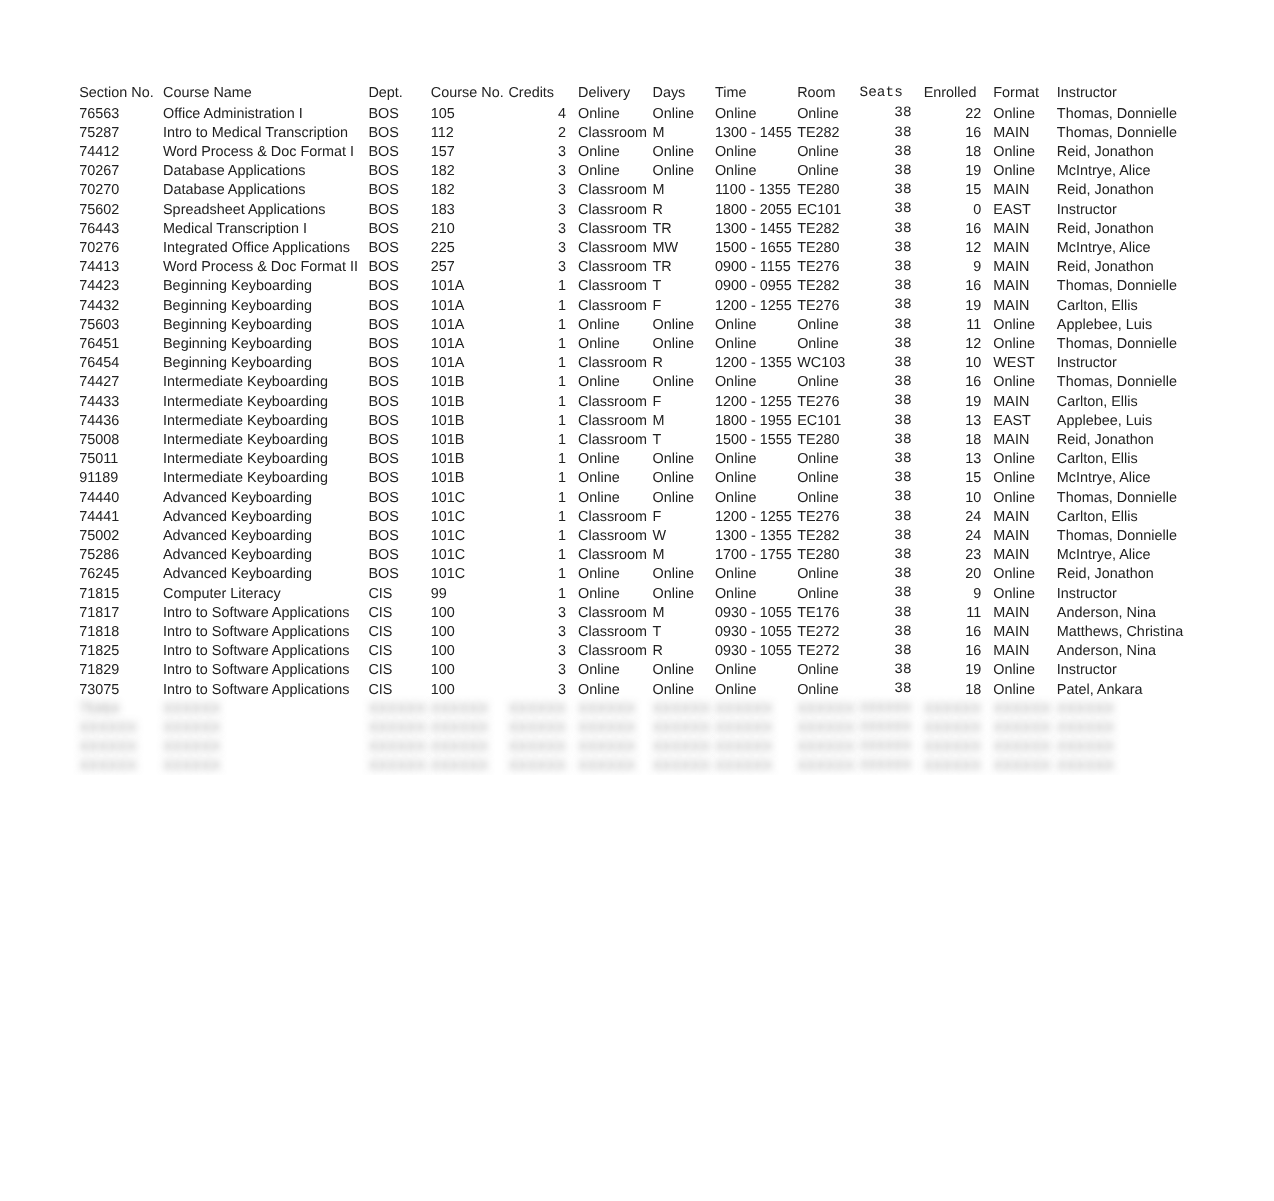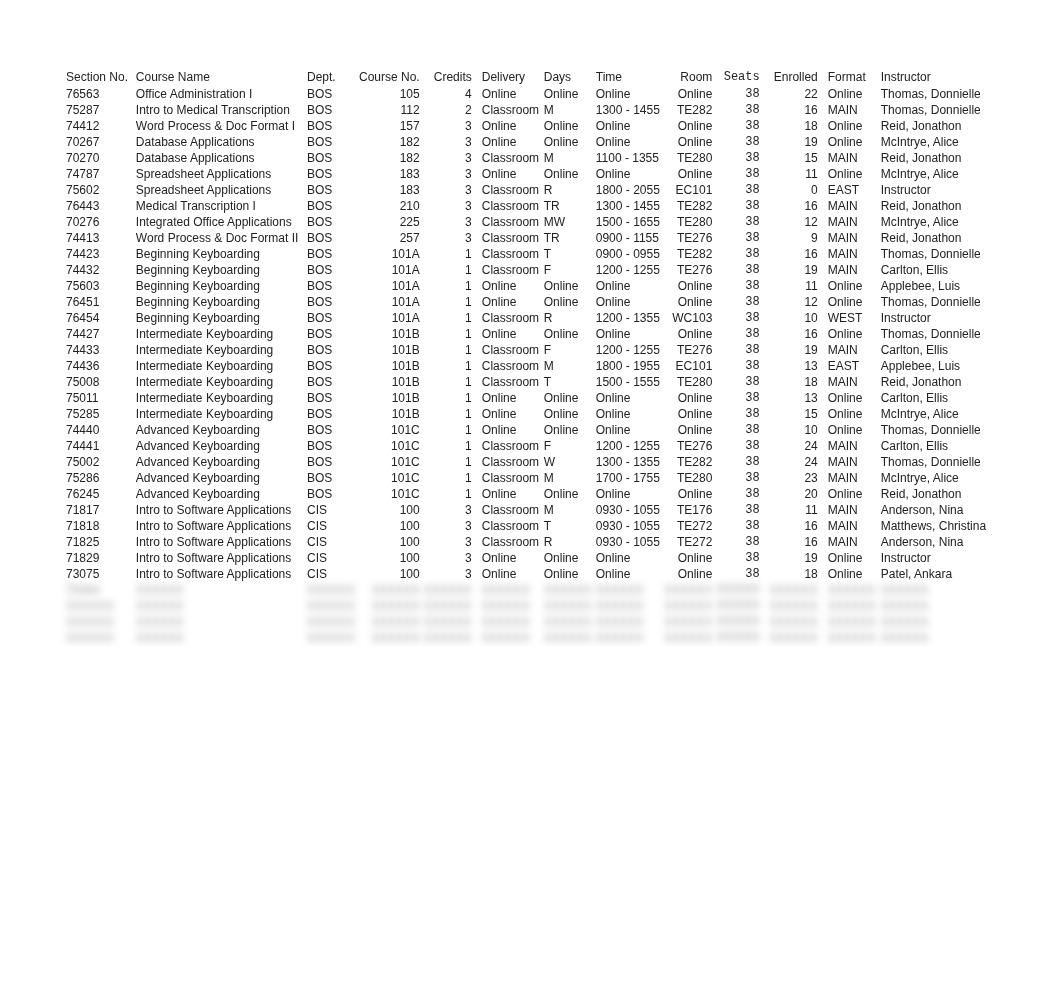--- a/index.html
+++ b/index.html
@@ -1,31 +1,31 @@
 <!DOCTYPE html>
 <html><head>
 <meta charset="utf-8">
 <style>
   html,body{margin:0;padding:0;background:#fff;font-family:Arial,Helvetica,sans-serif;font-size:12px;color:#222;}
   .page{width:1062px;margin:0 auto;padding:70px 0 0 66px;box-sizing:border-box;}
   table{border-collapse:collapse;width:930px;}
   th{text-align:left;font-weight:400;color:#222;padding:0 4px 2px 0;vertical-align:bottom;white-space:nowrap;}
   td{padding:1px 4px 1px 0;vertical-align:top;white-space:nowrap;}
   .c-credits, .c-seats, .c-enrolled{text-align:right;padding-right:10px;}
-  th.c-credits, th.c-seats, th.c-enrolled{text-align:right;}
+  th.c-credits, th.c-seats, th.c-enrolled{text-align:left;}
   
   .c-section{width:78px;}
   .c-name{width:182px;}
   .c-dept{width:46px;}
-  .c-course{width:60px;text-align:right;}
+  .c-course{width:60px;}
   .c-credits{width:44px;}
   .c-delivery{width:60px;}
   .c-days{width:40px;}
   .c-time{width:66px;}
-  .c-room{width:48px;text-align:right;}
+  .c-room{width:48px;}
   .c-seats{width:44px;font-family:Liberation Mono, monospace;}
   .c-enrolled{width:34px;}
   .c-campus{width:52px;}
   .c-instructor{width:130px;}
   .blurred td{color:transparent;text-shadow:0 0 6px rgba(120,120,120,.7);filter:blur(1px);}
 </style>
 </head>
 <body>
 
 <div class="page">
@@ -117,35 +117,20 @@
           <td class="c-delivery">Classroom</td>
           <td class="c-days">M</td>
           <td class="c-time">1100 - 1355</td>
           <td class="c-room">TE280</td>
           <td class="c-seats">38</td>
           <td class="c-enrolled">15</td>
           <td class="c-campus">MAIN</td>
           <td class="c-instructor">Reid, Jonathon</td>
         </tr>
         <tr>
-          <td class="c-section">74787</td>
-          <td class="c-name">Spreadsheet Applications</td>
-          <td class="c-dept">BOS</td>
-          <td class="c-course">183</td>
-          <td class="c-credits">3</td>
-          <td class="c-delivery">Online</td>
-          <td class="c-days">Online</td>
-          <td class="c-time">Online</td>
-          <td class="c-room">Online</td>
-          <td class="c-seats">38</td>
-          <td class="c-enrolled">11</td>
-          <td class="c-campus">Online</td>
-          <td class="c-instructor">McIntrye, Alice</td>
-        </tr>
-        <tr>
           <td class="c-section">75602</td>
           <td class="c-name">Spreadsheet Applications</td>
           <td class="c-dept">BOS</td>
           <td class="c-course">183</td>
           <td class="c-credits">3</td>
           <td class="c-delivery">Classroom</td>
           <td class="c-days">R</td>
           <td class="c-time">1800 - 2055</td>
           <td class="c-room">EC101</td>
           <td class="c-seats">38</td>
@@ -342,21 +327,21 @@
           <td class="c-delivery">Online</td>
           <td class="c-days">Online</td>
           <td class="c-time">Online</td>
           <td class="c-room">Online</td>
           <td class="c-seats">38</td>
           <td class="c-enrolled">13</td>
           <td class="c-campus">Online</td>
           <td class="c-instructor">Carlton, Ellis</td>
         </tr>
         <tr>
-          <td class="c-section">75285</td>
+          <td class="c-section">91189</td>
           <td class="c-name">Intermediate Keyboarding</td>
           <td class="c-dept">BOS</td>
           <td class="c-course">101B</td>
           <td class="c-credits">1</td>
           <td class="c-delivery">Online</td>
           <td class="c-days">Online</td>
           <td class="c-time">Online</td>
           <td class="c-room">Online</td>
           <td class="c-seats">38</td>
           <td class="c-enrolled">15</td>
@@ -430,20 +415,35 @@
           <td class="c-course">101C</td>
           <td class="c-credits">1</td>
           <td class="c-delivery">Online</td>
           <td class="c-days">Online</td>
           <td class="c-time">Online</td>
           <td class="c-room">Online</td>
           <td class="c-seats">38</td>
           <td class="c-enrolled">20</td>
           <td class="c-campus">Online</td>
           <td class="c-instructor">Reid, Jonathon</td>
+        </tr>
+        <tr>
+          <td class="c-section">71815</td>
+          <td class="c-name">Computer Literacy</td>
+          <td class="c-dept">CIS</td>
+          <td class="c-course">99</td>
+          <td class="c-credits">1</td>
+          <td class="c-delivery">Online</td>
+          <td class="c-days">Online</td>
+          <td class="c-time">Online</td>
+          <td class="c-room">Online</td>
+          <td class="c-seats">38</td>
+          <td class="c-enrolled">9</td>
+          <td class="c-campus">Online</td>
+          <td class="c-instructor">Instructor</td>
         </tr>
         <tr>
           <td class="c-section">71817</td>
           <td class="c-name">Intro to Software Applications</td>
           <td class="c-dept">CIS</td>
           <td class="c-course">100</td>
           <td class="c-credits">3</td>
           <td class="c-delivery">Classroom</td>
           <td class="c-days">M</td>
           <td class="c-time">0930 - 1055</td>

